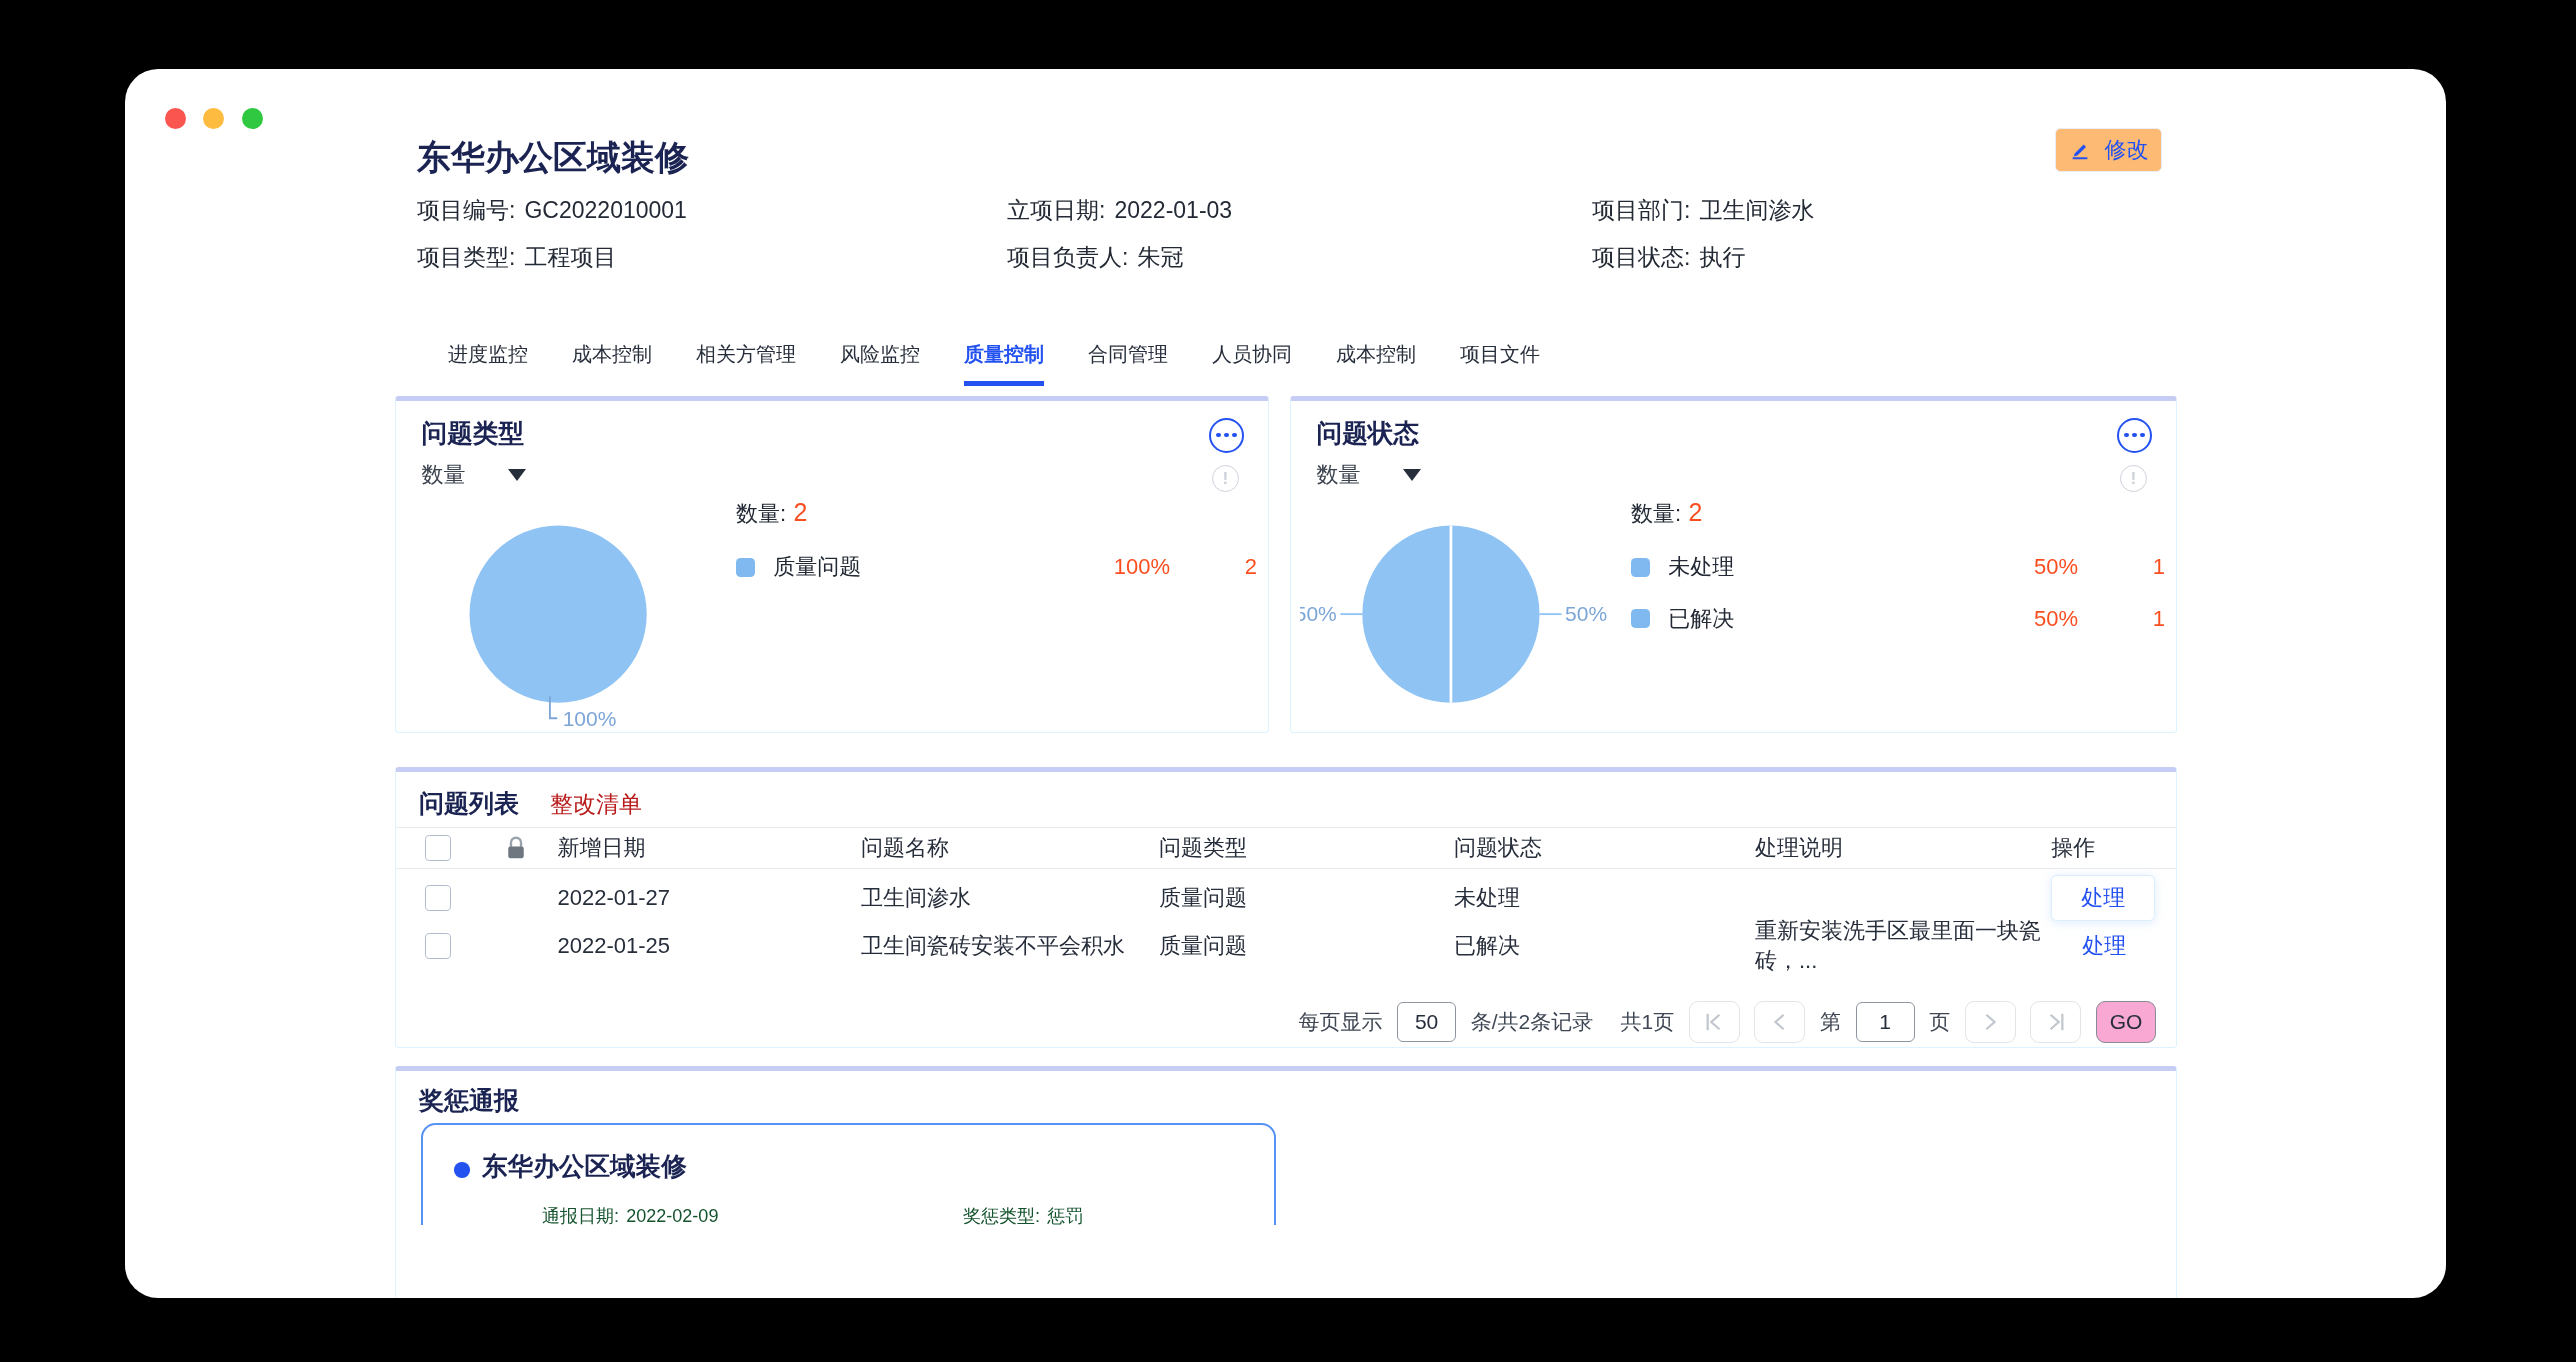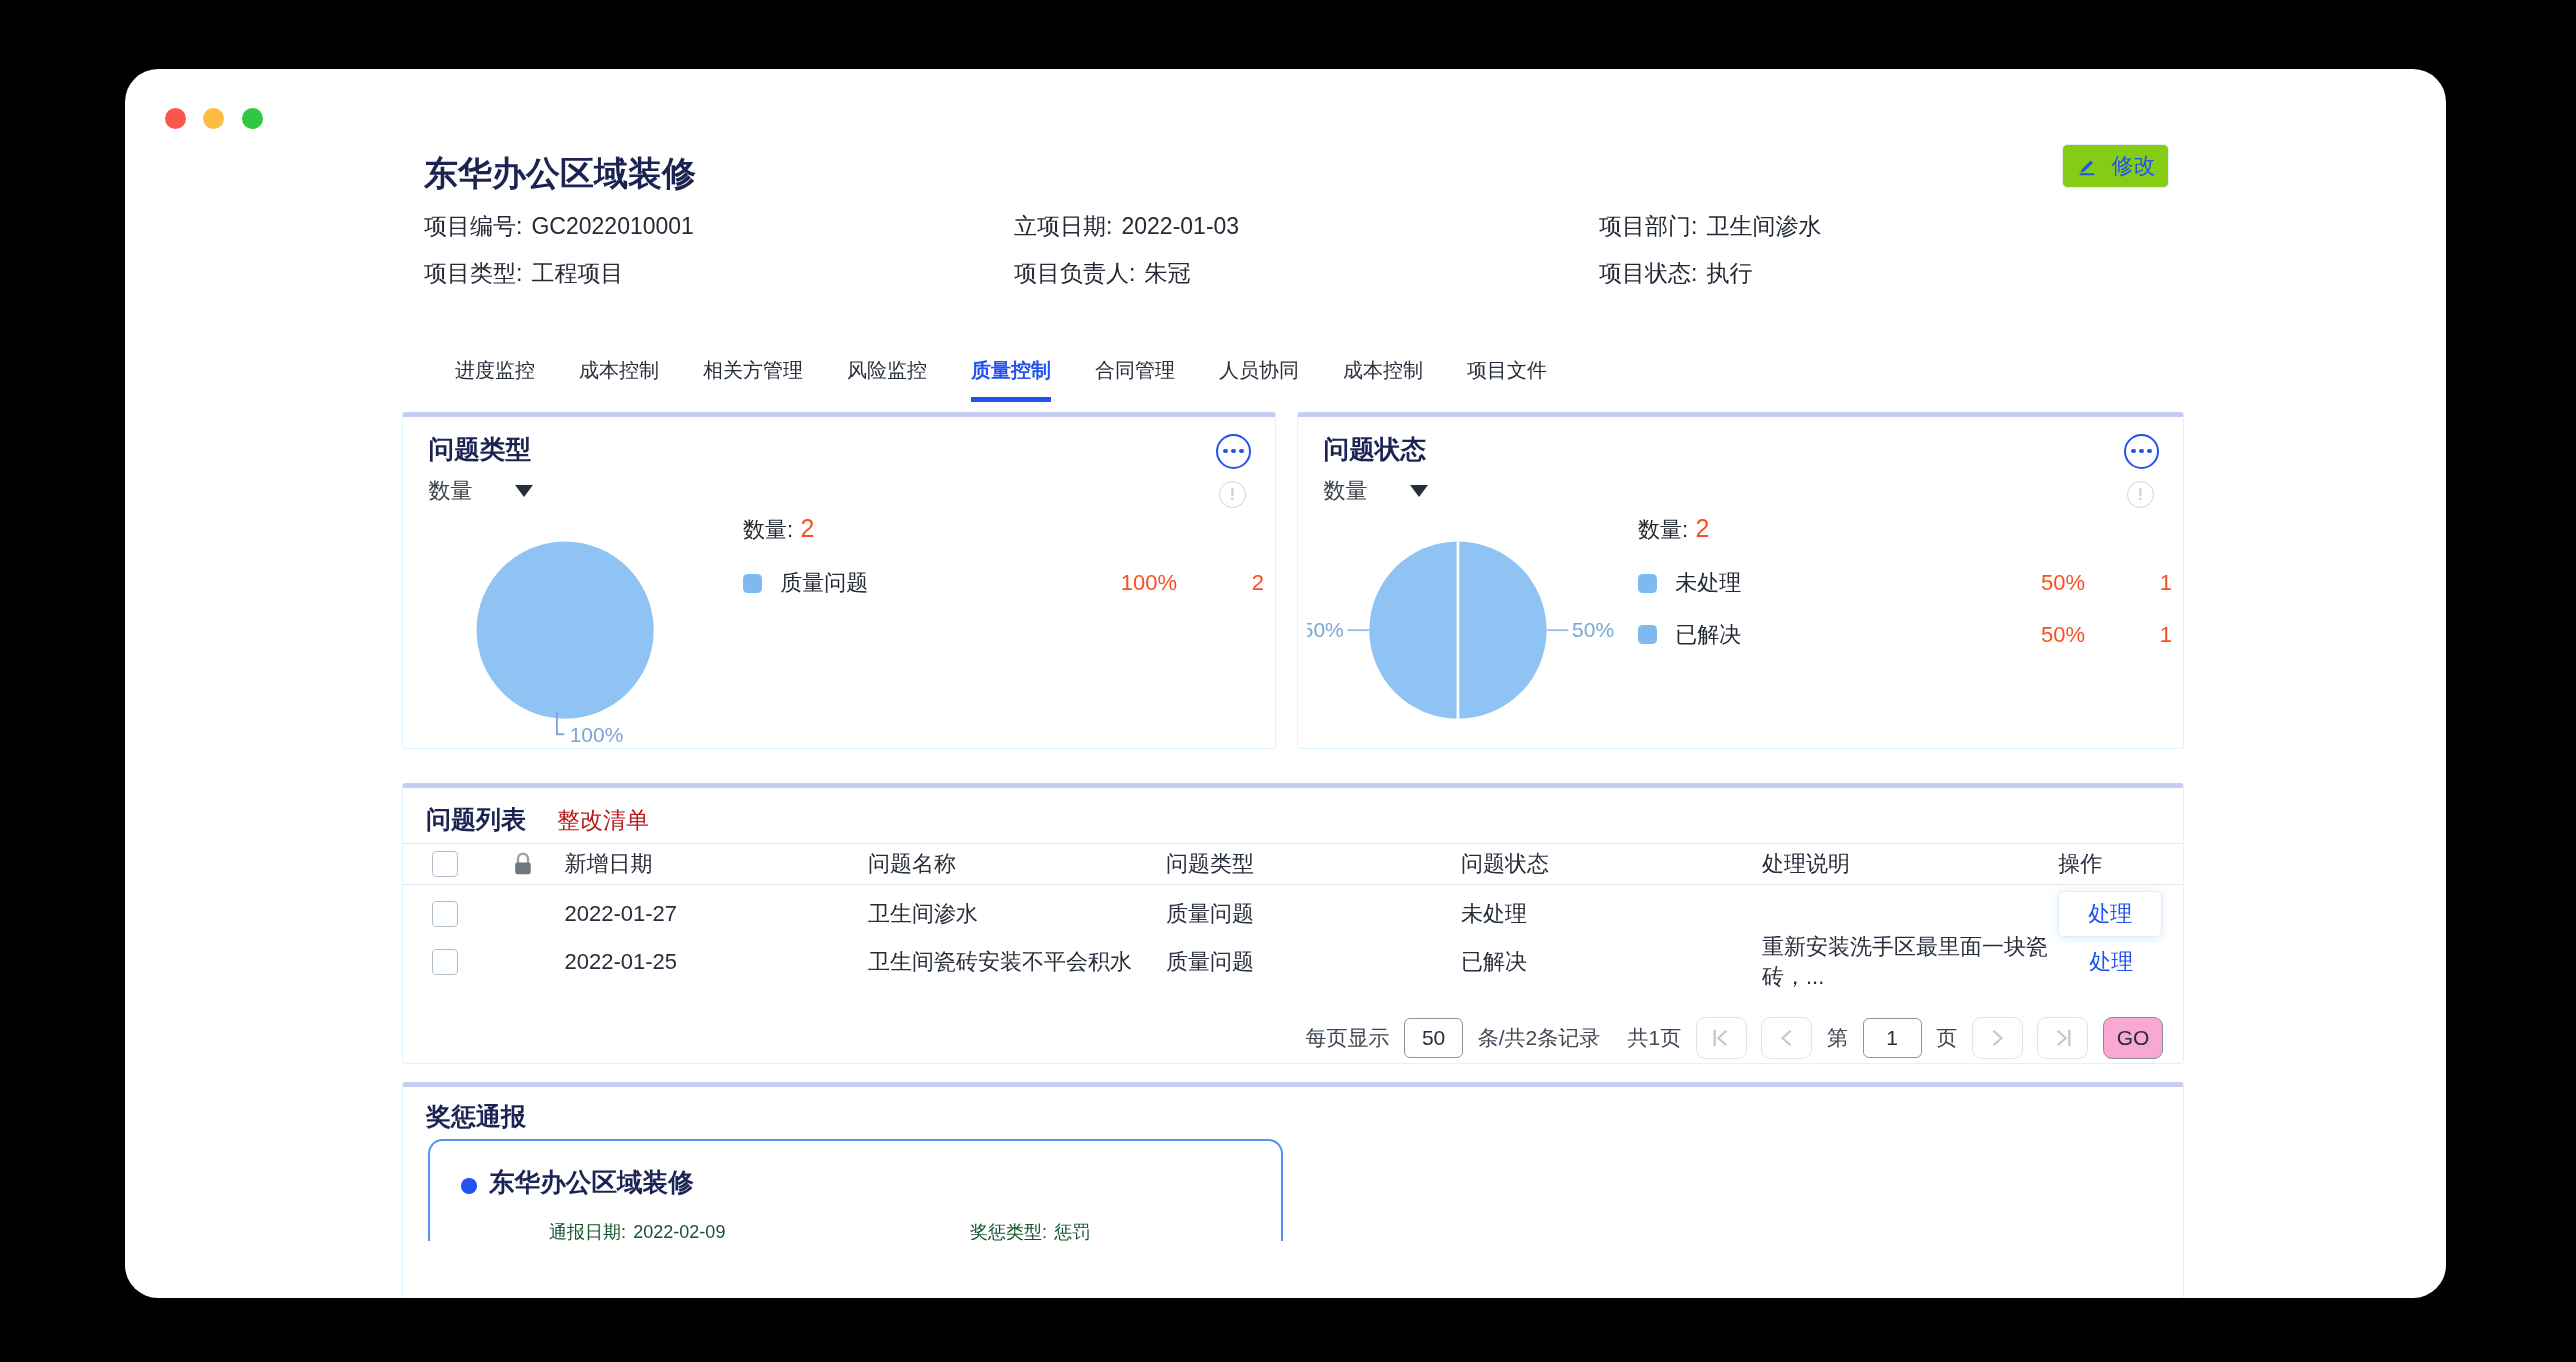--- a/index.html
+++ b/index.html
@@ -4,23 +4,23 @@
 <style>
   html,body{margin:0;padding:0;background:#000;}
   body{width:2576px;height:1362px;position:relative;overflow:hidden;
        font-family:"Liberation Sans","DejaVu Sans",sans-serif;color:#232A35;}
   .window{position:absolute;left:125px;top:69px;width:2321px;height:1229px;
           background:#fff;border-radius:33px;overflow:hidden;}
   .traffic{position:absolute;left:40px;top:39px;display:flex;gap:17.4px;}
   .dot{width:21px;height:21px;border-radius:50%;}
   .dot.red{background:#FB5550}.dot.yellow{background:#FDBC40}.dot.green{background:#2FC840}
 
-  .content{position:absolute;left:277px;top:0;width:1782px;height:1229px;margin-top:16px;}
+  .content{position:absolute;left:270px;top:0;width:1782px;height:1229px;}
   .page-title{position:absolute;left:22px;top:66px;font-size:34px;font-weight:bold;color:#1A2352;}
-  .edit-btn{position:absolute;right:14.6px;top:59px;min-width:88px;height:44px;background:#84cc16;
+  .edit-btn{position:absolute;right:14.6px;top:59px;min-width:88px;height:44px;background:#fdba74;
             border:1.8px solid #E9EDF5;border-radius:5.5px;display:flex;align-items:center;
             justify-content:center;gap:14px;color:#2452F0;font-size:22px;cursor:pointer;box-sizing:border-box;padding:0 12.8px;}
   .fields{position:absolute;left:22px;top:126px;display:grid;grid-template-columns:590px 585px auto;
           row-gap:15.6px;font-size:23px;}
   .field span.fl{margin-right:9.1px;}
 
   .tabs{position:absolute;left:53px;top:272px;display:flex;gap:44px;font-size:20px;color:#272E3B;}
   .tab{padding-bottom:12.8px;border-bottom:5.5px solid transparent;cursor:pointer;}
   .tab.active{color:#2452F0;font-weight:bold;border-color:#2452F0;}
 

